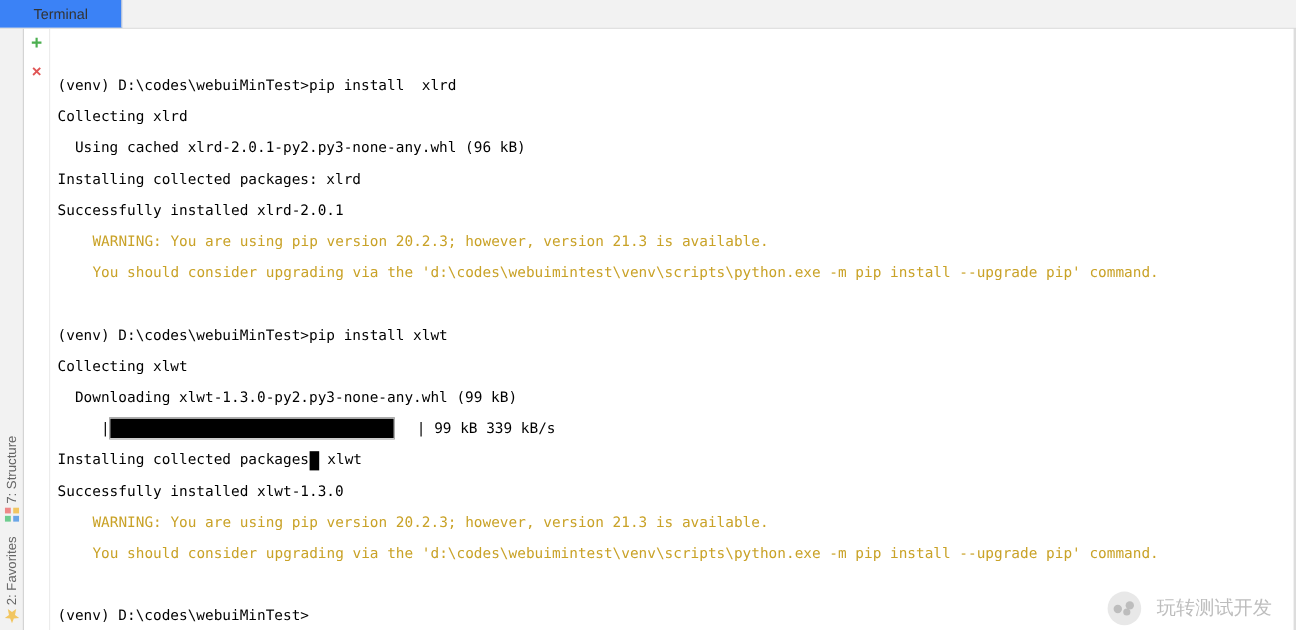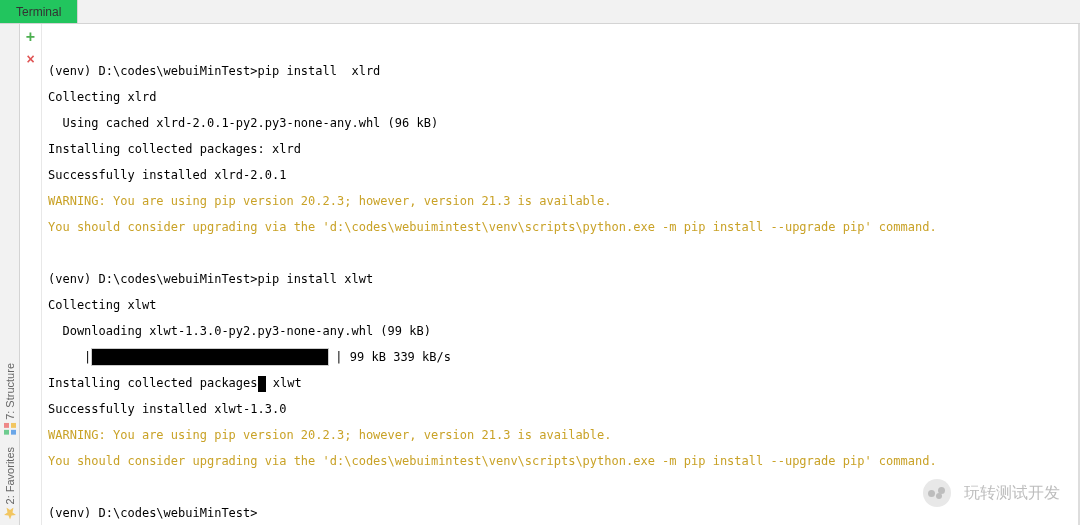--- a/index.html
+++ b/index.html
@@ -17,22 +17,22 @@
       position: relative;
     }
     .top-bar {
       height: 24px;
       background: #f2f2f2;
       border-bottom: 1px solid #d4d4d4;
       display: flex;
       align-items: stretch;
     }
     .tab {
-      padding: 4px 16px;
-      background: #22c55e;
+      padding: 4px 28px;
+      background: #3b82f6;
       border-right: 1px solid #d4d4d4;
       font-size: 12px;
       color: #333;
       display: flex;
       align-items: center;
     }
     .tab-spacer {
       flex: 1;
       background: #f2f2f2;
     }
@@ -114,58 +114,59 @@
       line-height: 26px;
       color: #000;
       overflow: hidden;
       white-space: pre;
     }
     .term-line {
       white-space: pre;
     }
     .warn {
       color: #c9a227;
+      margin-left: 29px;
     }
     .progress-row {
       display: flex;
       align-items: center;
     }
     .progress-indent {
       white-space: pre;
     }
     .progress-bar {
       display: inline-block;
       width: 238px;
       height: 18px;
       background: #000;
       border: 1px solid #ccc;
       vertical-align: middle;
     }
     .progress-label {
-      margin-left: 6px;
+      margin-left: 18px;
     }
     .cursor-block {
       display: inline-block;
       width: 8px;
       height: 16px;
       background: #000;
       vertical-align: middle;
     }
     .scrollbar-right {
       position: absolute;
       right: 0;
       top: 24px;
       bottom: 0;
       width: 2px;
       background: #ddd;
     }
     .watermark {
       position: absolute;
       right: 20px;
-      bottom: 18px;
+      bottom: 4px;
       display: flex;
       align-items: center;
       gap: 13px;
       color: #bdbdbd;
       font-size: 16px;
       font-family: "Microsoft YaHei", sans-serif;
       pointer-events: none;
     }
     .watermark-icon {
       width: 28px;

